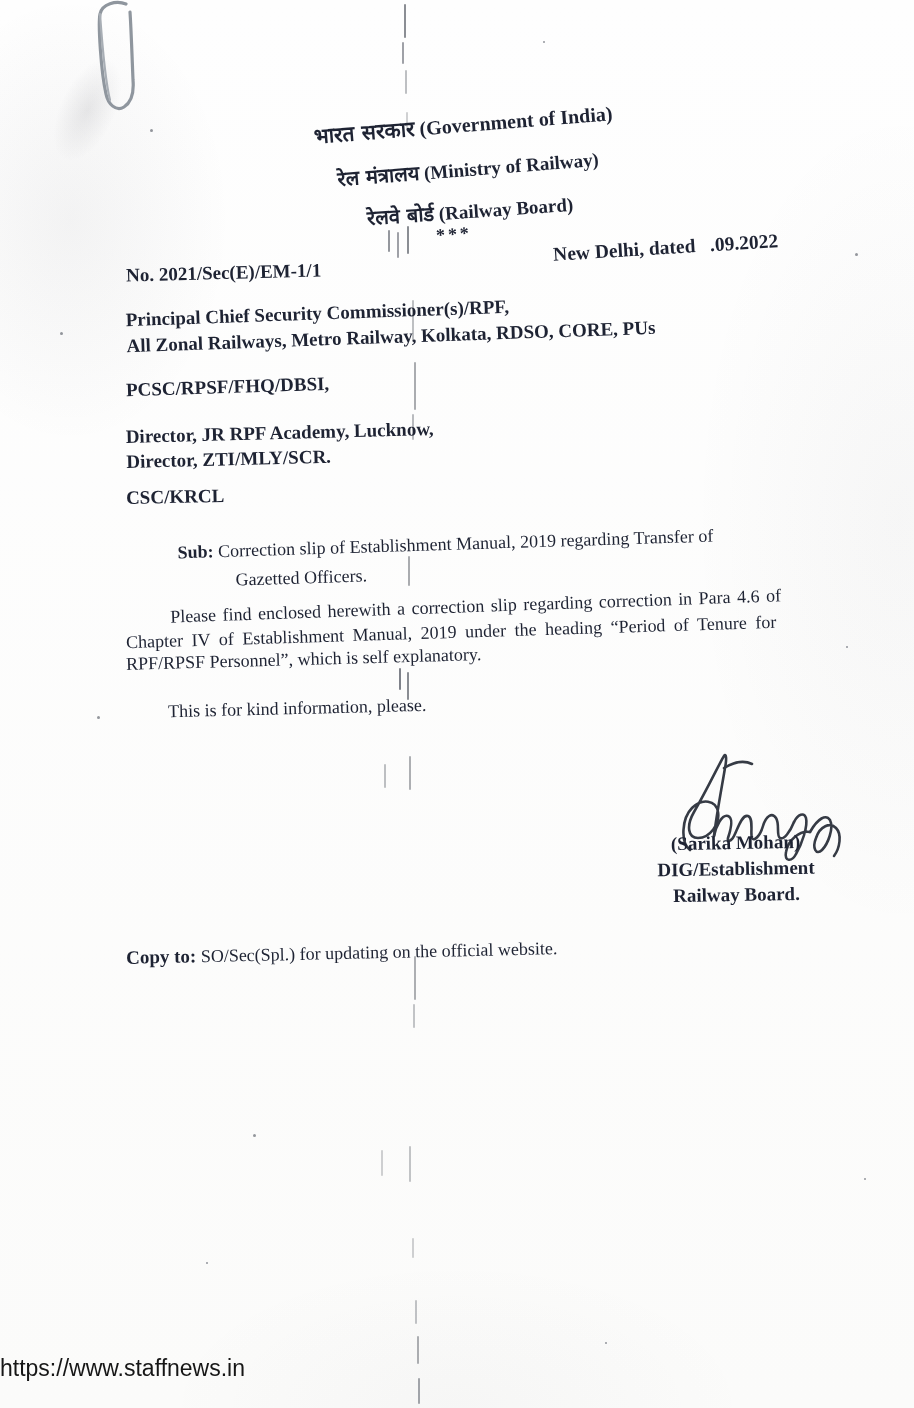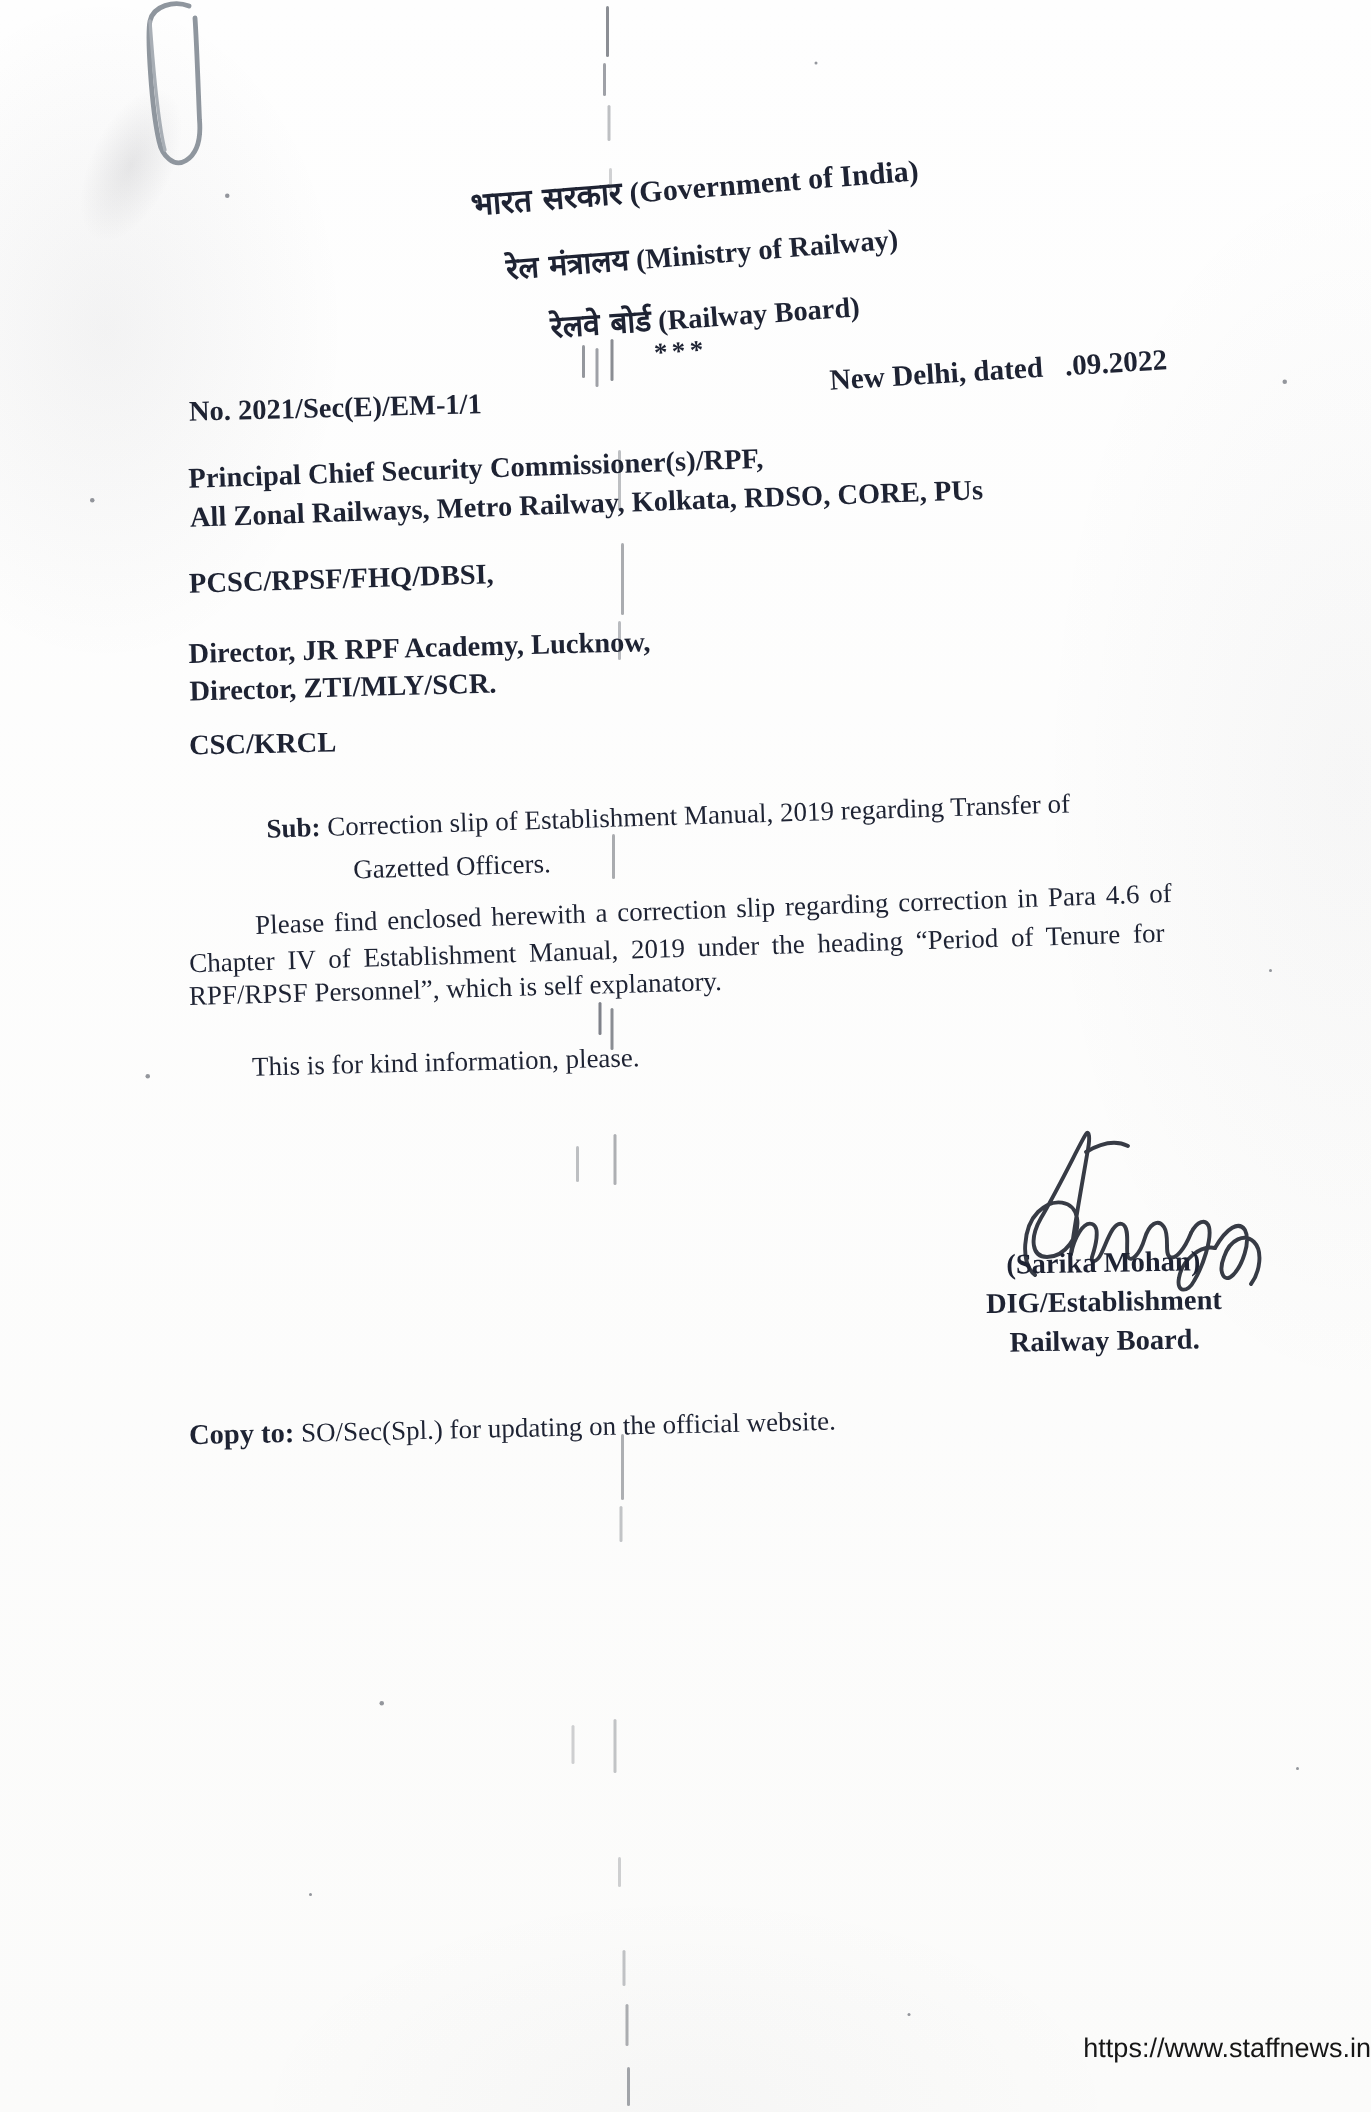--- a/index.html
+++ b/index.html
@@ -49,21 +49,21 @@
 
   .closing { left:168px; top:698px; transform:rotate(-1.4deg); font-size:18px; }
 
   .sigscribble { position:absolute; left:668px; top:752px; width:195px; height:120px; }
   .sigblock { left:636px; top:830px; width:200px; text-align:center; transform:rotate(-1deg); font-size:19px; font-weight:700; line-height:26px; }
   .sigblock div { white-space:nowrap; }
 
   .copyto { left:126px; top:942px; transform:rotate(-1.3deg); font-size:18px; }
   .copyto .cl { font-weight:700; font-size:19px; }
 
-  .footerurl { left:0; top:1355px; width:914px; text-align:right; font-family:"Liberation Sans", sans-serif; font-size:18px; color:#161616; }
+  .footerurl { left:0; top:1355px; width:914px; text-align:left; font-family:"Liberation Sans", sans-serif; font-size:23px; color:#161616; }
 
   
   .crease { position:absolute; width:2px; background:#2c313d; border-radius:1px; }
   .speck { position:absolute; background:#2c313d; border-radius:50%; }
   .clipwrap { position:absolute; left:78px; top:0px; width:70px; height:125px; }
   .clipshadow { position:absolute; left:60px; top:55px; width:55px; height:110px;
     background:radial-gradient(closest-side, rgba(60,60,70,0.10), transparent); transform:rotate(25deg); }
 </style>
 </head>
 <body>

